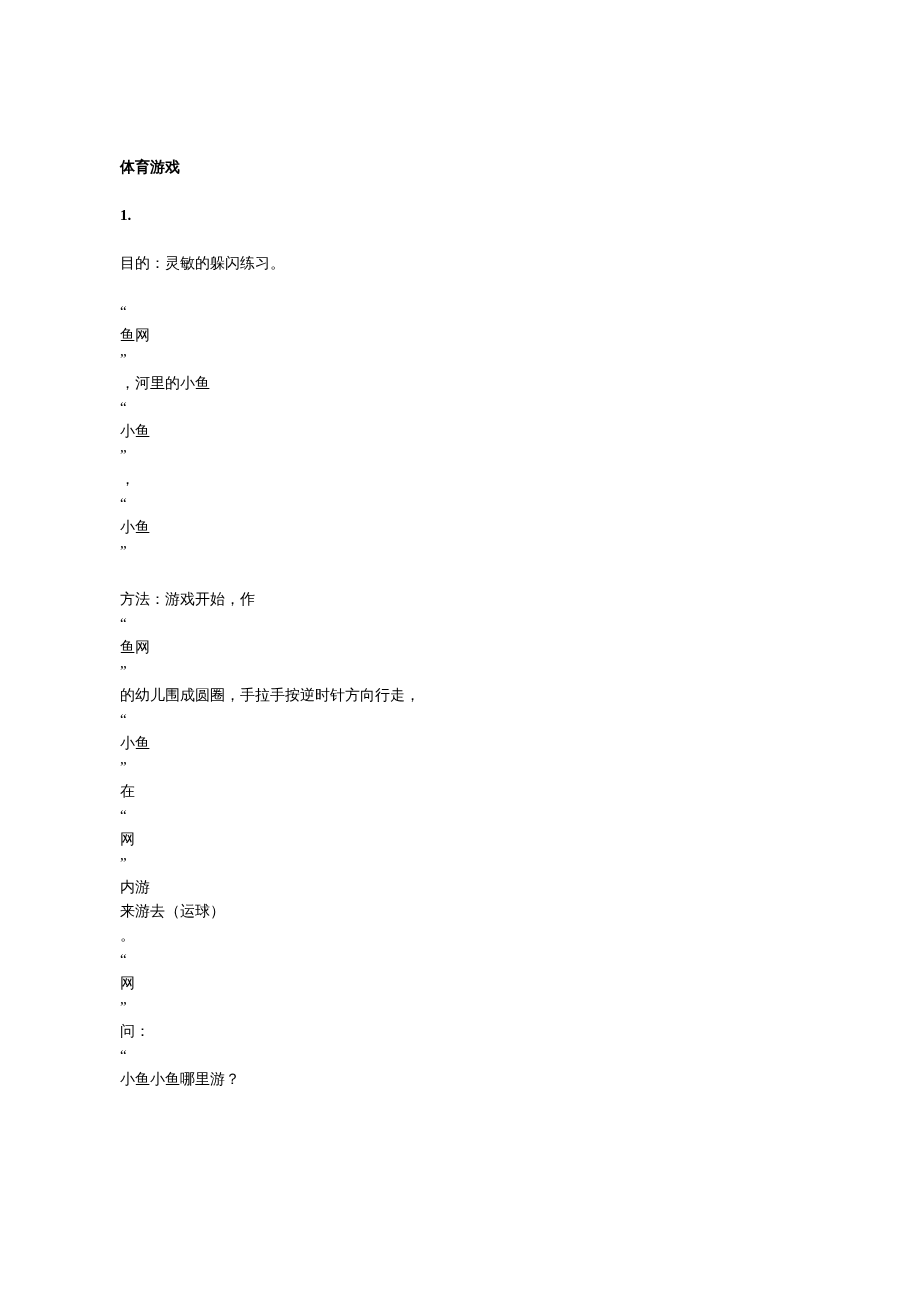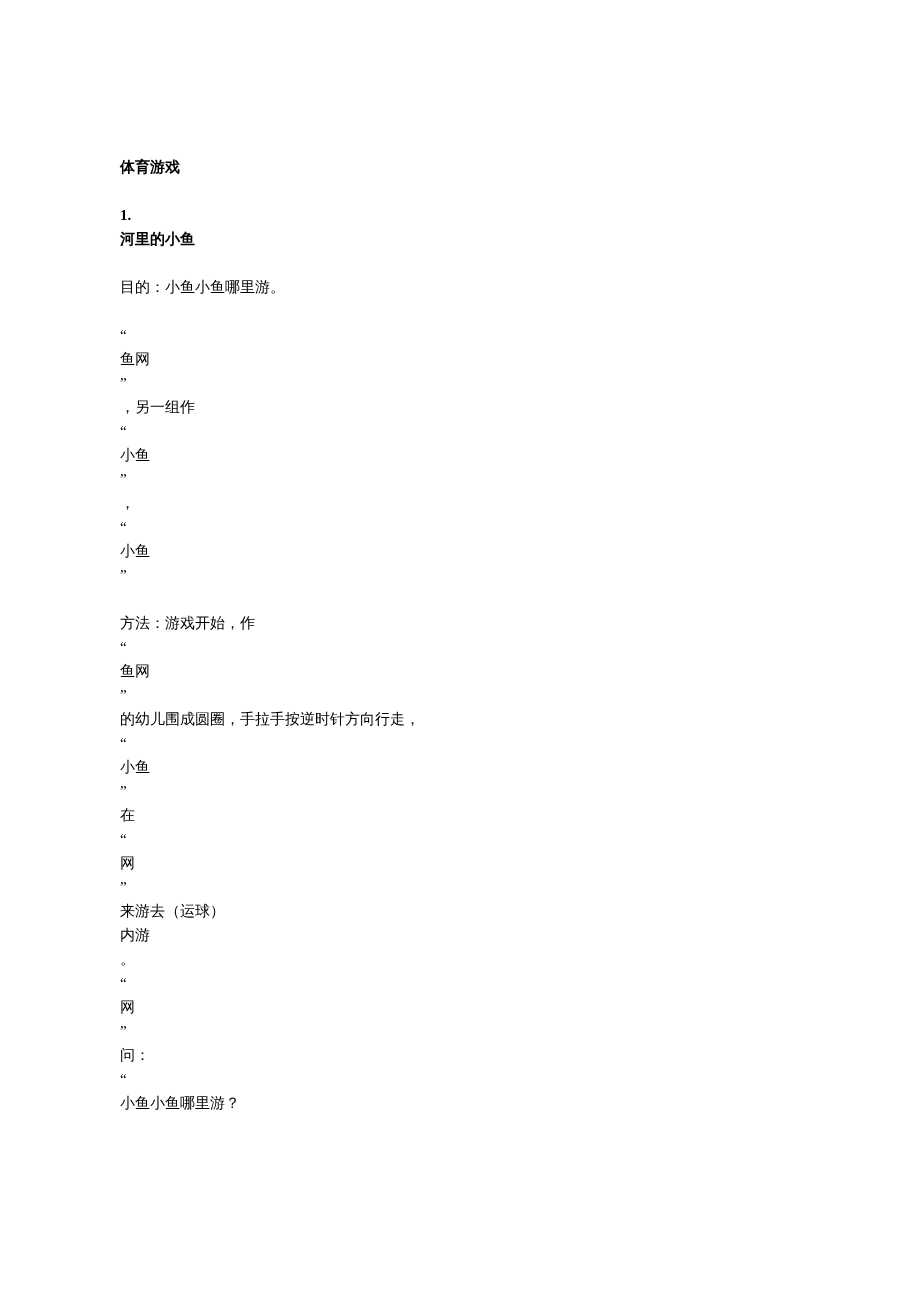--- a/index.html
+++ b/index.html
@@ -33,32 +33,31 @@
 </head>
 <body>
 
 <div class="page">
 
   <span class="line bold">体育游戏</span>
 
   <div class="spacer"></div>
 
   <span class="line number">1.</span>
-  <span class="line bold">河里的小鱼</span>
 
   <div class="spacer"></div>
 
-  <span class="line">目的：小鱼小鱼哪里游。</span>
+  <span class="line">目的：灵敏的躲闪练习。</span>
 
   <div class="spacer"></div>
 
   <span class="line">“</span>
   <span class="line">鱼网</span>
   <span class="line">”</span>
-  <span class="line">，另一组作</span>
+  <span class="line">，河里的小鱼</span>
   <span class="line">“</span>
   <span class="line">小鱼</span>
   <span class="line">”</span>
   <span class="line">，</span>
   <span class="line">“</span>
   <span class="line">小鱼</span>
   <span class="line">”</span>
 
   <div class="spacer"></div>
 
@@ -67,22 +66,22 @@
   <span class="line">鱼网</span>
   <span class="line">”</span>
   <span class="line">的幼儿围成圆圈，手拉手按逆时针方向行走，</span>
   <span class="line">“</span>
   <span class="line">小鱼</span>
   <span class="line">”</span>
   <span class="line">在</span>
   <span class="line">“</span>
   <span class="line">网</span>
   <span class="line">”</span>
+  <span class="line">内游</span>
   <span class="line">来游去（运球）</span>
-  <span class="line">内游</span>
   <span class="line">。</span>
   <span class="line">“</span>
   <span class="line">网</span>
   <span class="line">”</span>
   <span class="line">问：</span>
   <span class="line">“</span>
   <span class="line">小鱼小鱼哪里游？</span>
 
 </div>
 

